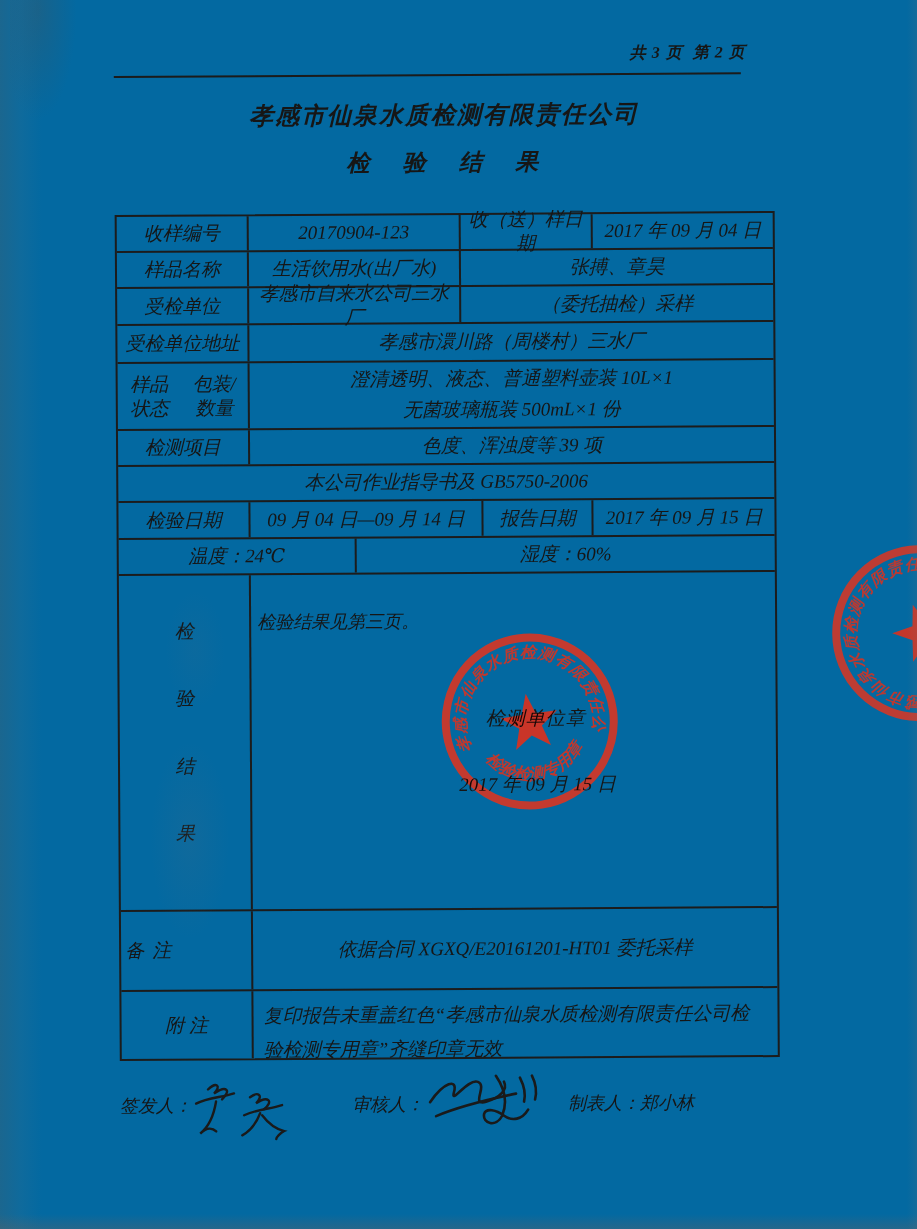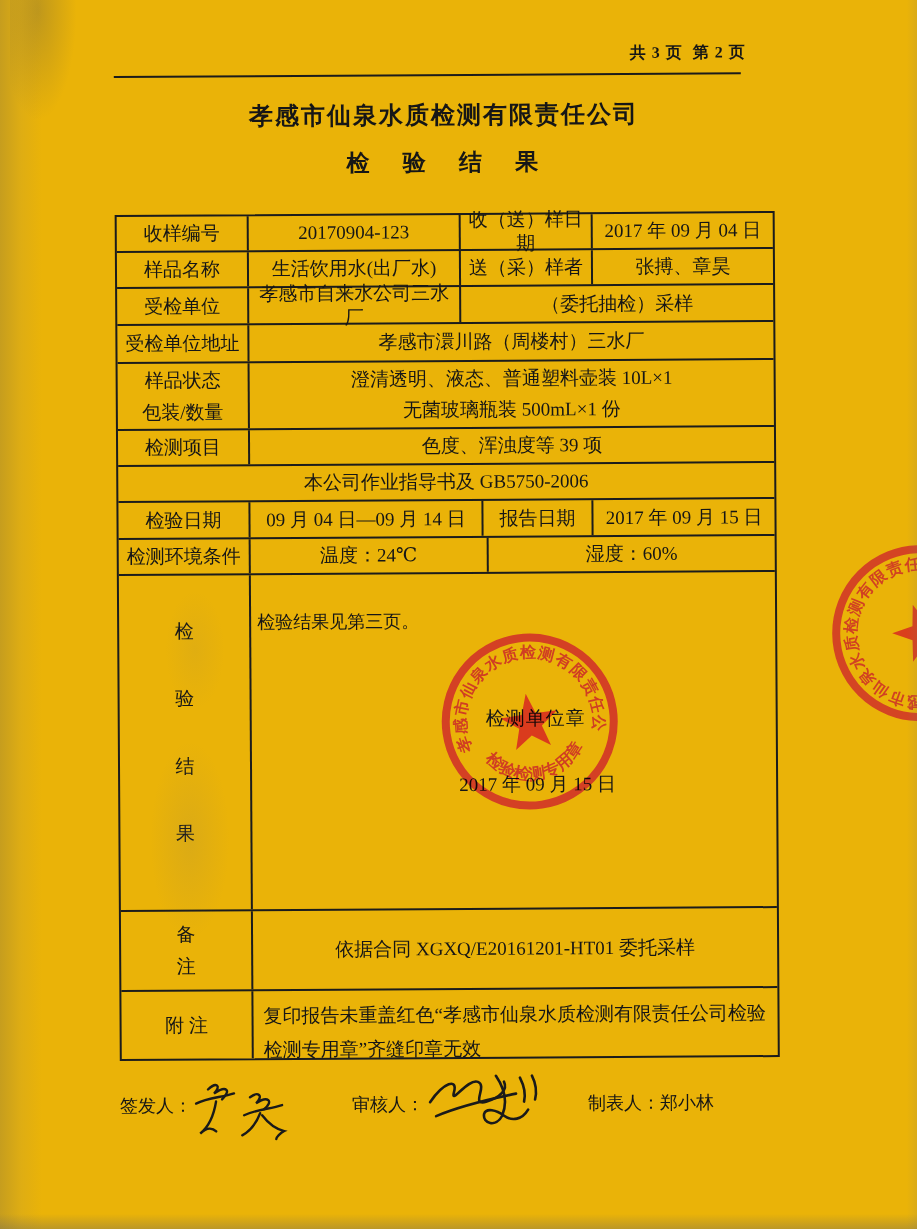--- a/index.html
+++ b/index.html
@@ -1,19 +1,19 @@
 <!DOCTYPE html>
 <html><head>
 <meta charset="utf-8">
 <style>
   html,body{margin:0;padding:0;background:#e8e8e6;}
   .page{
     position:relative;width:917px;height:1229px;margin:0 auto;
-    background:#eab308;overflow:hidden;
-    font-family:"Liberation Serif","DejaVu Serif",serif;color:#161616;
+    background:#0369a1;overflow:hidden;
+    font-family:"Liberation Serif","DejaVu Serif",serif;color:#161616;font-style:italic;
   }
   .rotor{position:absolute;inset:0;transform:rotate(-0.35deg);transform-origin:455px 600px;}
   .page-indicator{position:absolute;top:44px;left:633px;font-size:16px;font-weight:bold;letter-spacing:1px;white-space:pre;}
   .header-rule{position:absolute;top:74px;left:117px;width:627px;height:2px;background:#1b1b1b;}
   .company-title{position:absolute;top:99px;left:117px;width:660px;text-align:center;font-size:24px;font-weight:bold;letter-spacing:2px;}
   .doc-title{position:absolute;top:147px;left:117px;width:660px;text-align:center;font-size:23px;font-weight:bold;white-space:pre;letter-spacing:4px;}
 
   .tbl{position:absolute;left:117px;top:213px;width:660px;border:2px solid #1c1c1c;box-sizing:border-box;background:transparent;}
   .tr{display:flex;border-bottom:2px solid #1c1c1c;box-sizing:border-box;}
   .tr:last-child{border-bottom:none;}
@@ -23,34 +23,34 @@
   .h36{height:36px}.h37{height:37px}.h38{height:38px}.h67{height:67px}
   .h336{height:336px}.h80{height:80px}.h67b{height:67px}
   .w-l{width:132px;flex:none;}
   .w-v1{width:212px;flex:none;}
   .w-l2{width:132px;flex:none;}
   .w-v8{width:233px;flex:none;}
   .w-l8{width:110px;flex:none;text-align:right;}
   .w-t9{width:238px;flex:none;}
   .col2{flex-direction:column;justify-content:space-around;}
   .vlabel{flex-direction:column;justify-content:space-between;padding:44px 4px 64px 4px;}
-  .vlabel2{flex-direction:column;justify-content:center;gap:8px;}
+  .vlabel2{flex-direction:row;justify-content:flex-start;gap:8px;}
   .result-cell{position:relative;display:block;padding:0;}
   .result-text{position:absolute;left:6px;top:36px;font-size:18px;}
   .stamp-caption{position:absolute;left:234px;top:133px;font-size:19px;letter-spacing:1px;}
   .stamp-date{position:absolute;left:207px;top:199px;font-size:19px;}
   .stamp-svg{position:absolute;left:186px;top:56px;mix-blend-mode:multiply;opacity:.93;}
   .seam-svg{position:absolute;left:828px;top:544px;mix-blend-mode:multiply;opacity:.9;}
   .note-cell{display:block;text-align:left;padding:8px 10px 4px 10px;line-height:34px;font-size:19px;}
 
   .footer{position:absolute;left:117px;top:1082px;width:700px;display:flex;align-items:flex-start;font-size:18px;}
   .footer .lab{padding-top:10px;white-space:nowrap;}
   .sig{margin-top:-6px;}
   .sig2{margin-top:-14px;}
-  .gap1{margin-left:42px;} .gap2{margin-left:34px;}
+  .gap1{margin-left:42px;} .gap2{margin-left:14px;}
 
   .shadow-left{position:absolute;left:0;top:0;width:42px;height:100%;pointer-events:none;
     background:linear-gradient(to right,rgba(95,95,92,.26),rgba(120,120,116,.10) 50%,rgba(0,0,0,0));}
   .shadow-topleft{position:absolute;left:10px;top:-20px;width:70px;height:150px;pointer-events:none;
     background:radial-gradient(ellipse at 40% 20%,rgba(80,80,78,.28),rgba(0,0,0,0) 65%);}
   .shadow-bottom{position:absolute;left:0;bottom:0;width:100%;height:15px;pointer-events:none;
     background:linear-gradient(to top,rgba(100,100,96,.35),rgba(0,0,0,0));}
   .shadow-right{position:absolute;right:0;top:0;width:10px;height:100%;pointer-events:none;
     background:linear-gradient(to left,rgba(120,120,116,.14),rgba(0,0,0,0));}
   .smudge{position:absolute;pointer-events:none;}
@@ -73,21 +73,20 @@
       <div class="tr h36">
         <div class="td w-l">收样编号</div>
         <div class="td w-v1">20170904-123</div>
         <div class="td w-l2">收（送）样日期</div>
         <div class="td">2017 年 09 月 04 日</div>
       </div>
 
       <div class="tr h36">
         <div class="td w-l">样品名称</div>
         <div class="td w-v1">生活饮用水(出厂水)</div>
-        <div class="td w-l2">送（采）样者</div>
         <div class="td">张搏、章昊</div>
       </div>
 
       <div class="tr h37">
         <div class="td w-l">受检单位</div>
         <div class="td w-v1">孝感市自来水公司三水厂</div>
         <div class="td">（委托抽检）采样</div>
       </div>
 
       <div class="tr h38">
@@ -116,21 +115,20 @@
       </div>
 
       <div class="tr h37">
         <div class="td w-l">检验日期</div>
         <div class="td w-v8">09 月 04 日—09 月 14 日</div>
         <div class="td w-l8">报告日期</div>
         <div class="td">2017 年 09 月 15 日</div>
       </div>
 
       <div class="tr h36">
-        <div class="td w-l">检测环境条件</div>
         <div class="td w-t9">温度：24℃</div>
         <div class="td">湿度：60%</div>
       </div>
 
       <div class="tr h336">
         <div class="td w-l vlabel">
           <span>检</span>
           <span>验</span>
           <span>结</span>
           <span>果</span>

